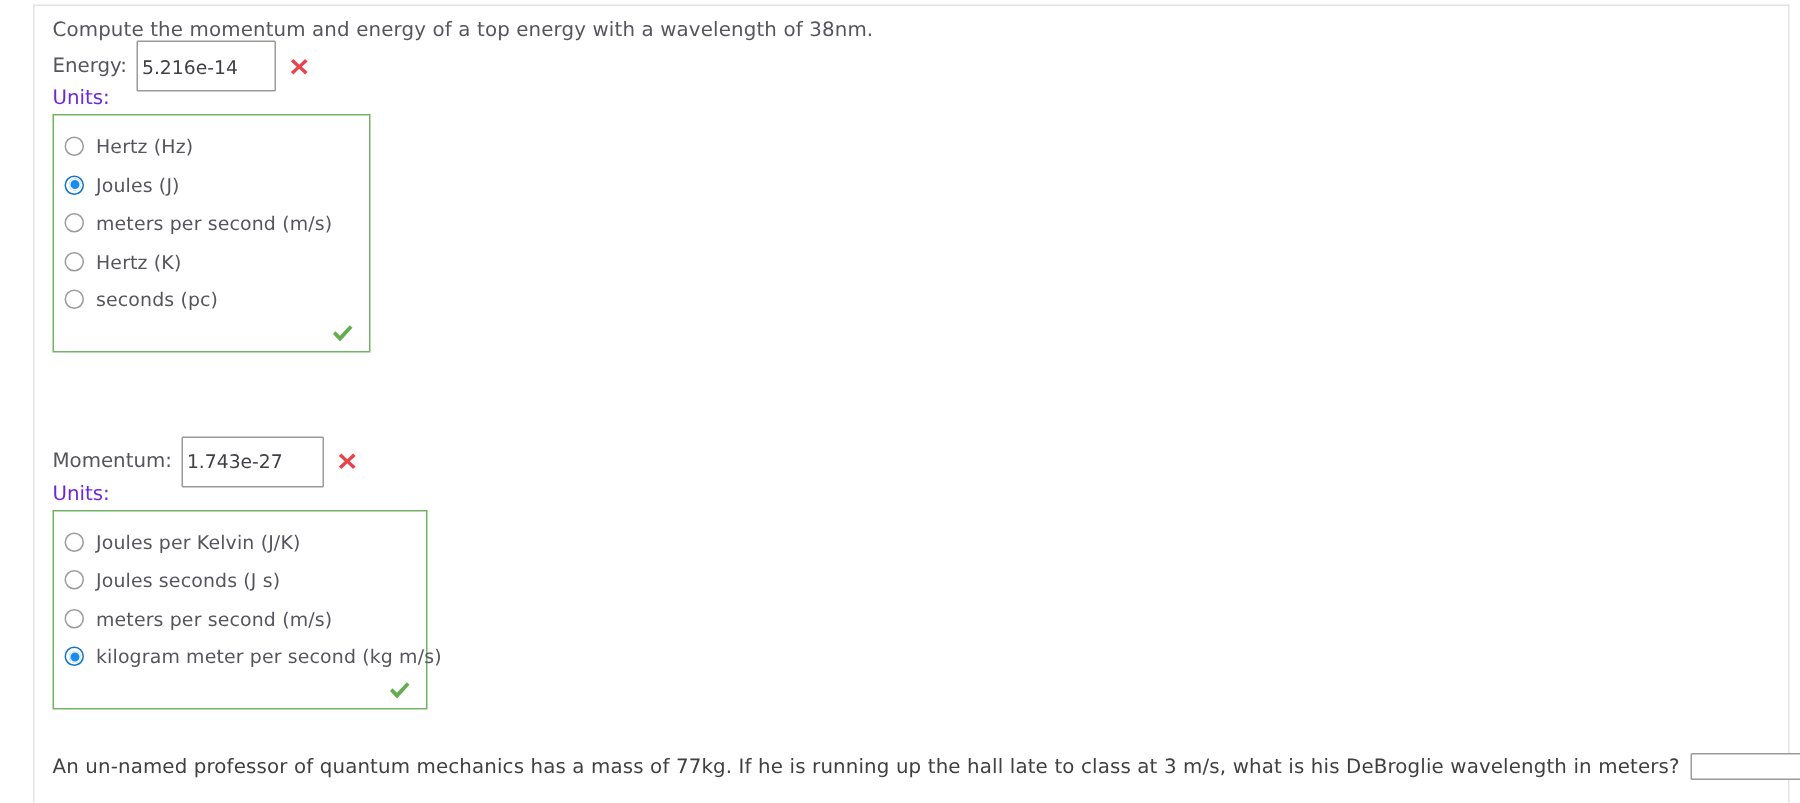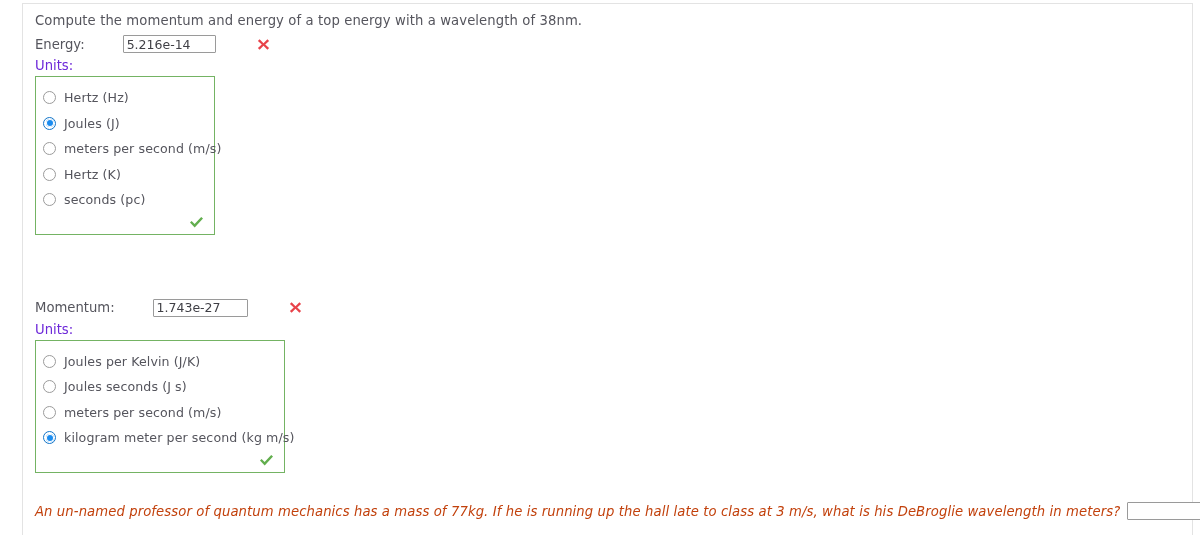--- a/index.html
+++ b/index.html
@@ -42,37 +42,36 @@
     letter-spacing: 0.1px;
     white-space: nowrap;
   }
 
   
   .answer-row {
     display: flex;
     align-items: center;
     margin-top: 5px;
     height: 20px;
-    gap: 32px;
   }
   .answer-label {
     font-size: 13.2px;
     color: #55555d;
     margin-right: 6px;
     white-space: nowrap;
   }
   .answer-input {
     font-family: "DejaVu Sans", "Liberation Sans", sans-serif;
     font-size: 12.5px;
     color: #3f3f45;
     border: 1px solid #9a9a9a;
     background: #ffffff;
     height: 18px;
     box-sizing: border-box;
-    padding: 0 3px;
+    padding: 16px 3px;
     border-radius: 1px;
     outline: none;
   }
   .answer-input.energy { width: 93px; }
   .answer-input.momentum { width: 95px; }
 
   .mark {
     margin-left: 9px;
     display: inline-flex;
     align-items: center;
@@ -89,21 +88,21 @@
 
   
   .units-box {
     border: 1px solid #74b363;
     box-sizing: border-box;
     margin-top: 3px;
     padding: 8px 8px 4px 7px;
     background: #ffffff;
     position: relative;
   }
-  .units-box.energy-units { width: 180px; }
+  .units-box.energy-units { width: 212px; }
   .units-box.momentum-units { width: 250px; }
 
   .radio-option {
     display: flex;
     align-items: center;
     height: 25.5px;
     white-space: nowrap;
   }
   .radio-dot {
     width: 13px;
@@ -150,23 +149,22 @@
   .bottom-question {
     position: absolute;
     left: 12px;
     top: 498px;
     display: flex;
     align-items: center;
     white-space: nowrap;
   }
   .bottom-question .q-text {
     font-size: 13.2px;
-    color: #c2410c;
+    color: #404040;
     letter-spacing: 0.1px;
-    font-style: italic;
   }
   .blank-input {
     font-family: "DejaVu Sans", "Liberation Sans", sans-serif;
     font-size: 12.5px;
     color: #3f3f45;
     border: 1px solid #9a9a9a;
     background: #ffffff;
     width: 95px;
     height: 18px;
     box-sizing: border-box;

